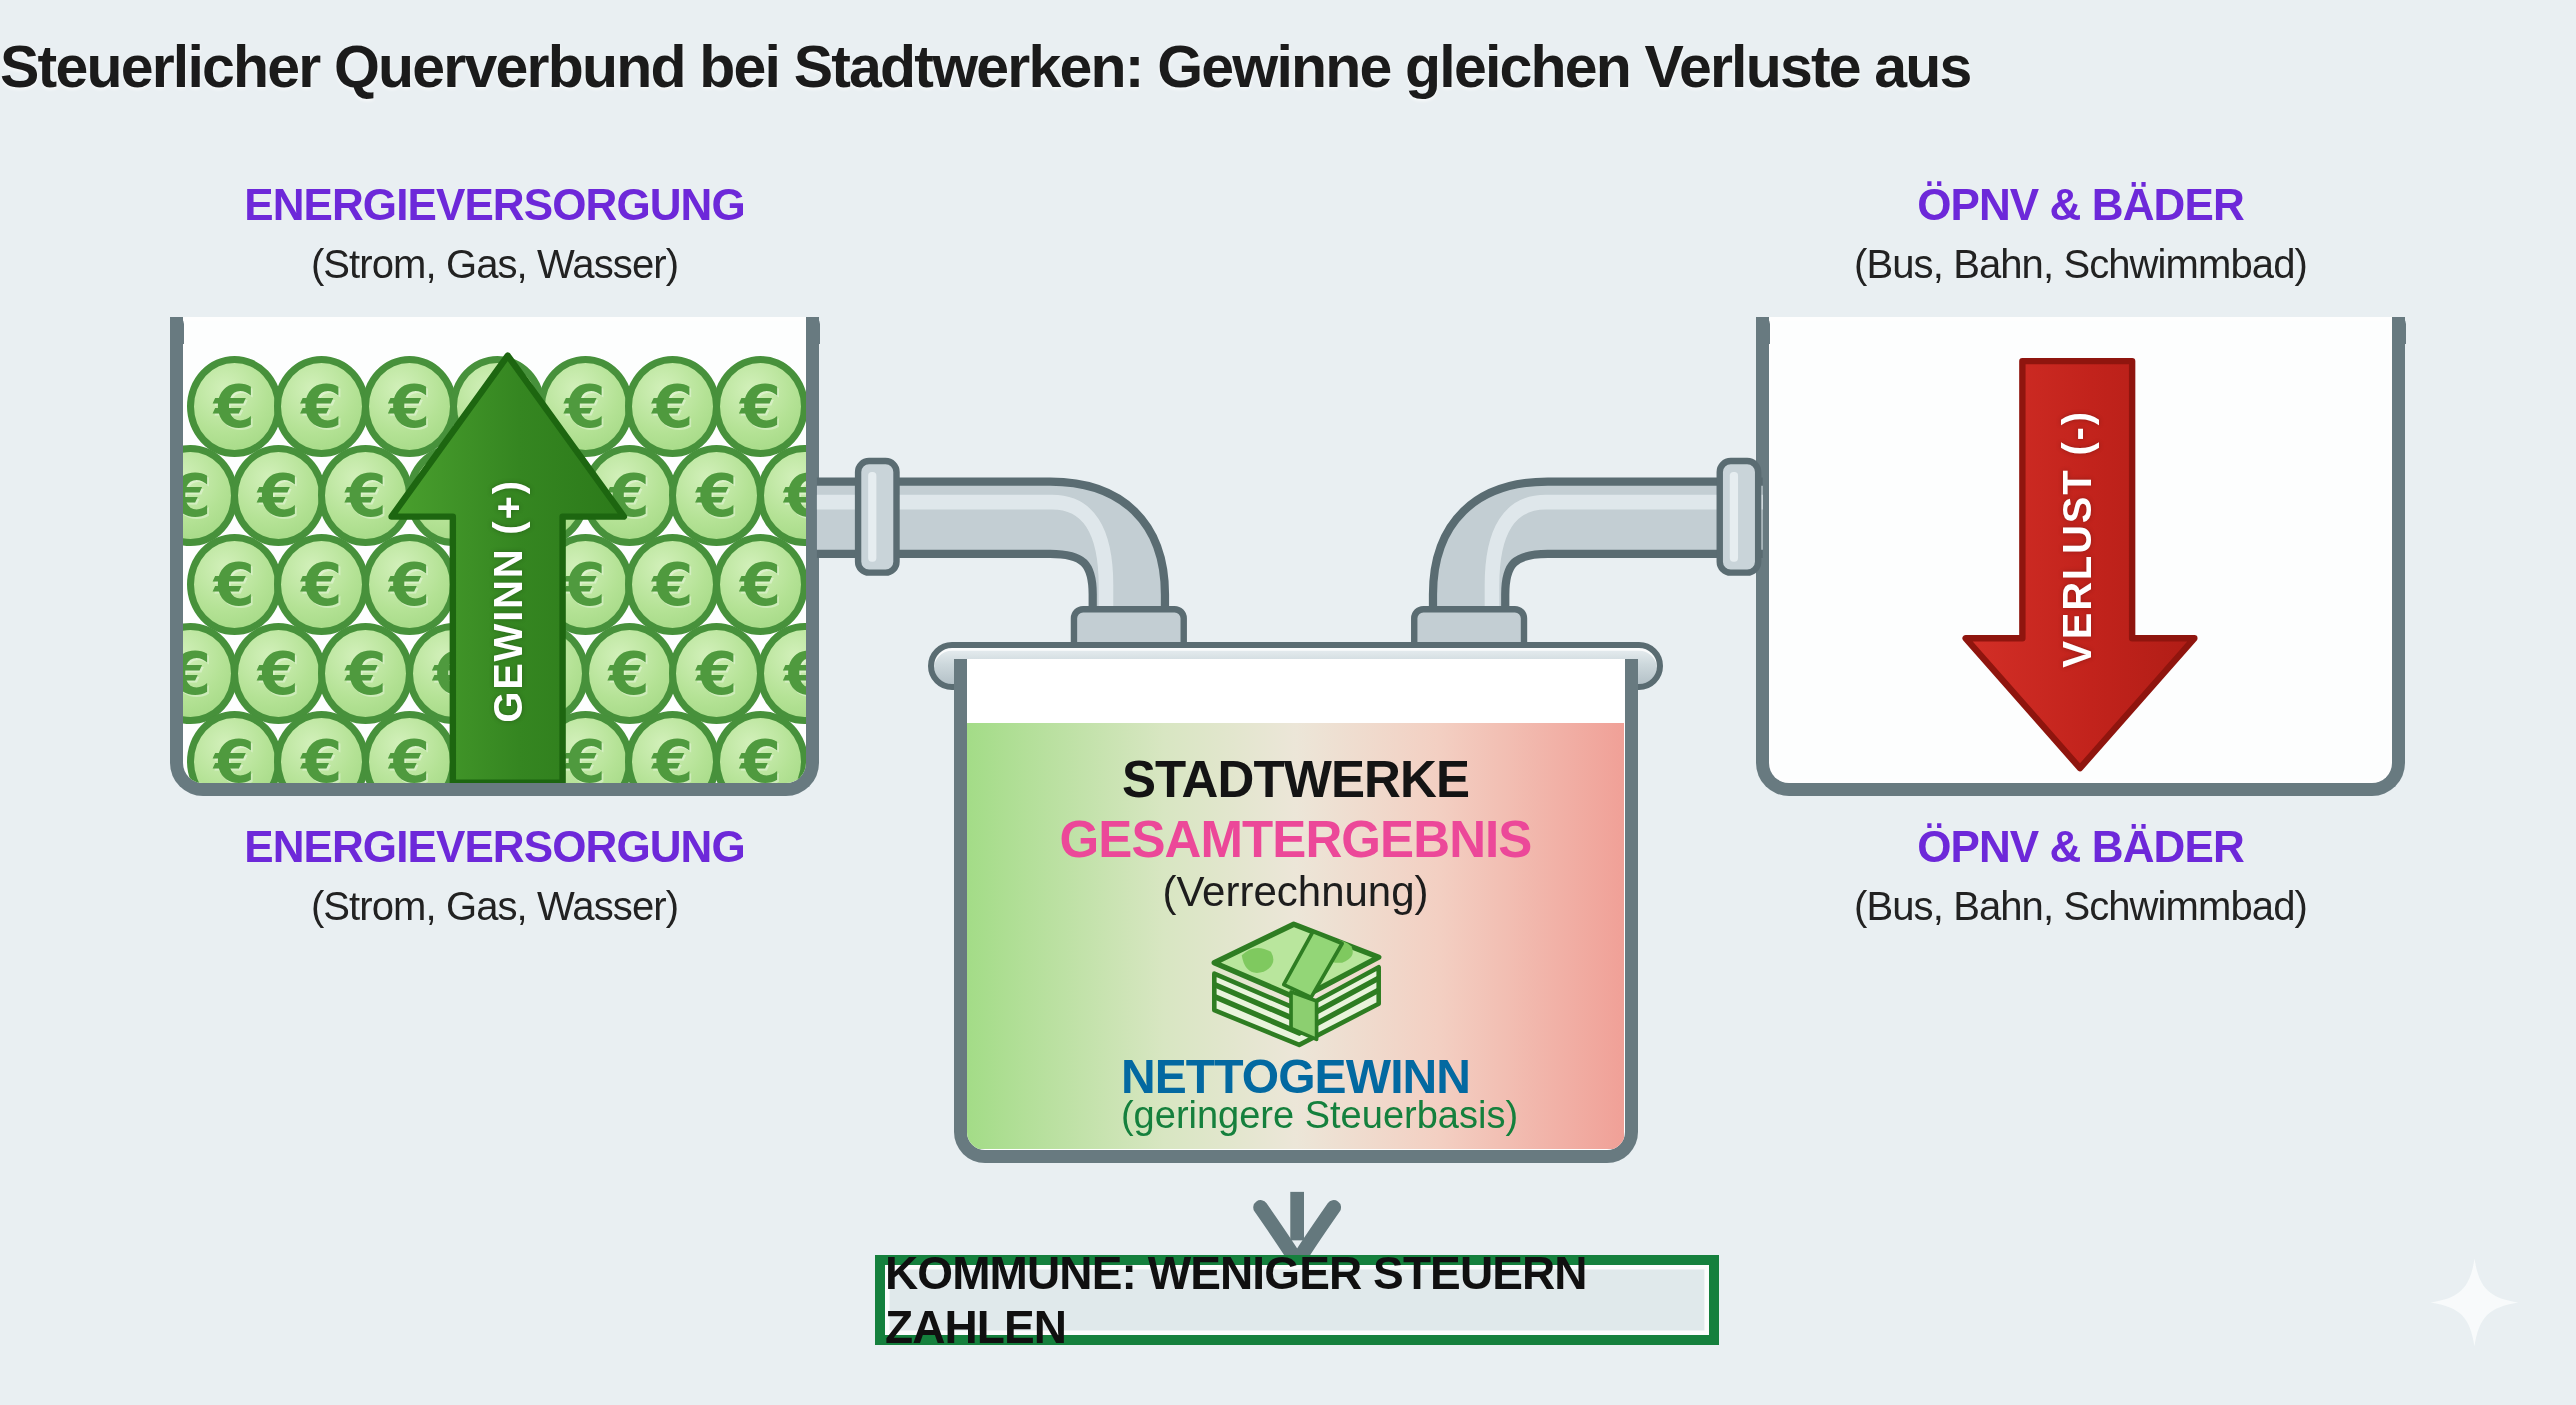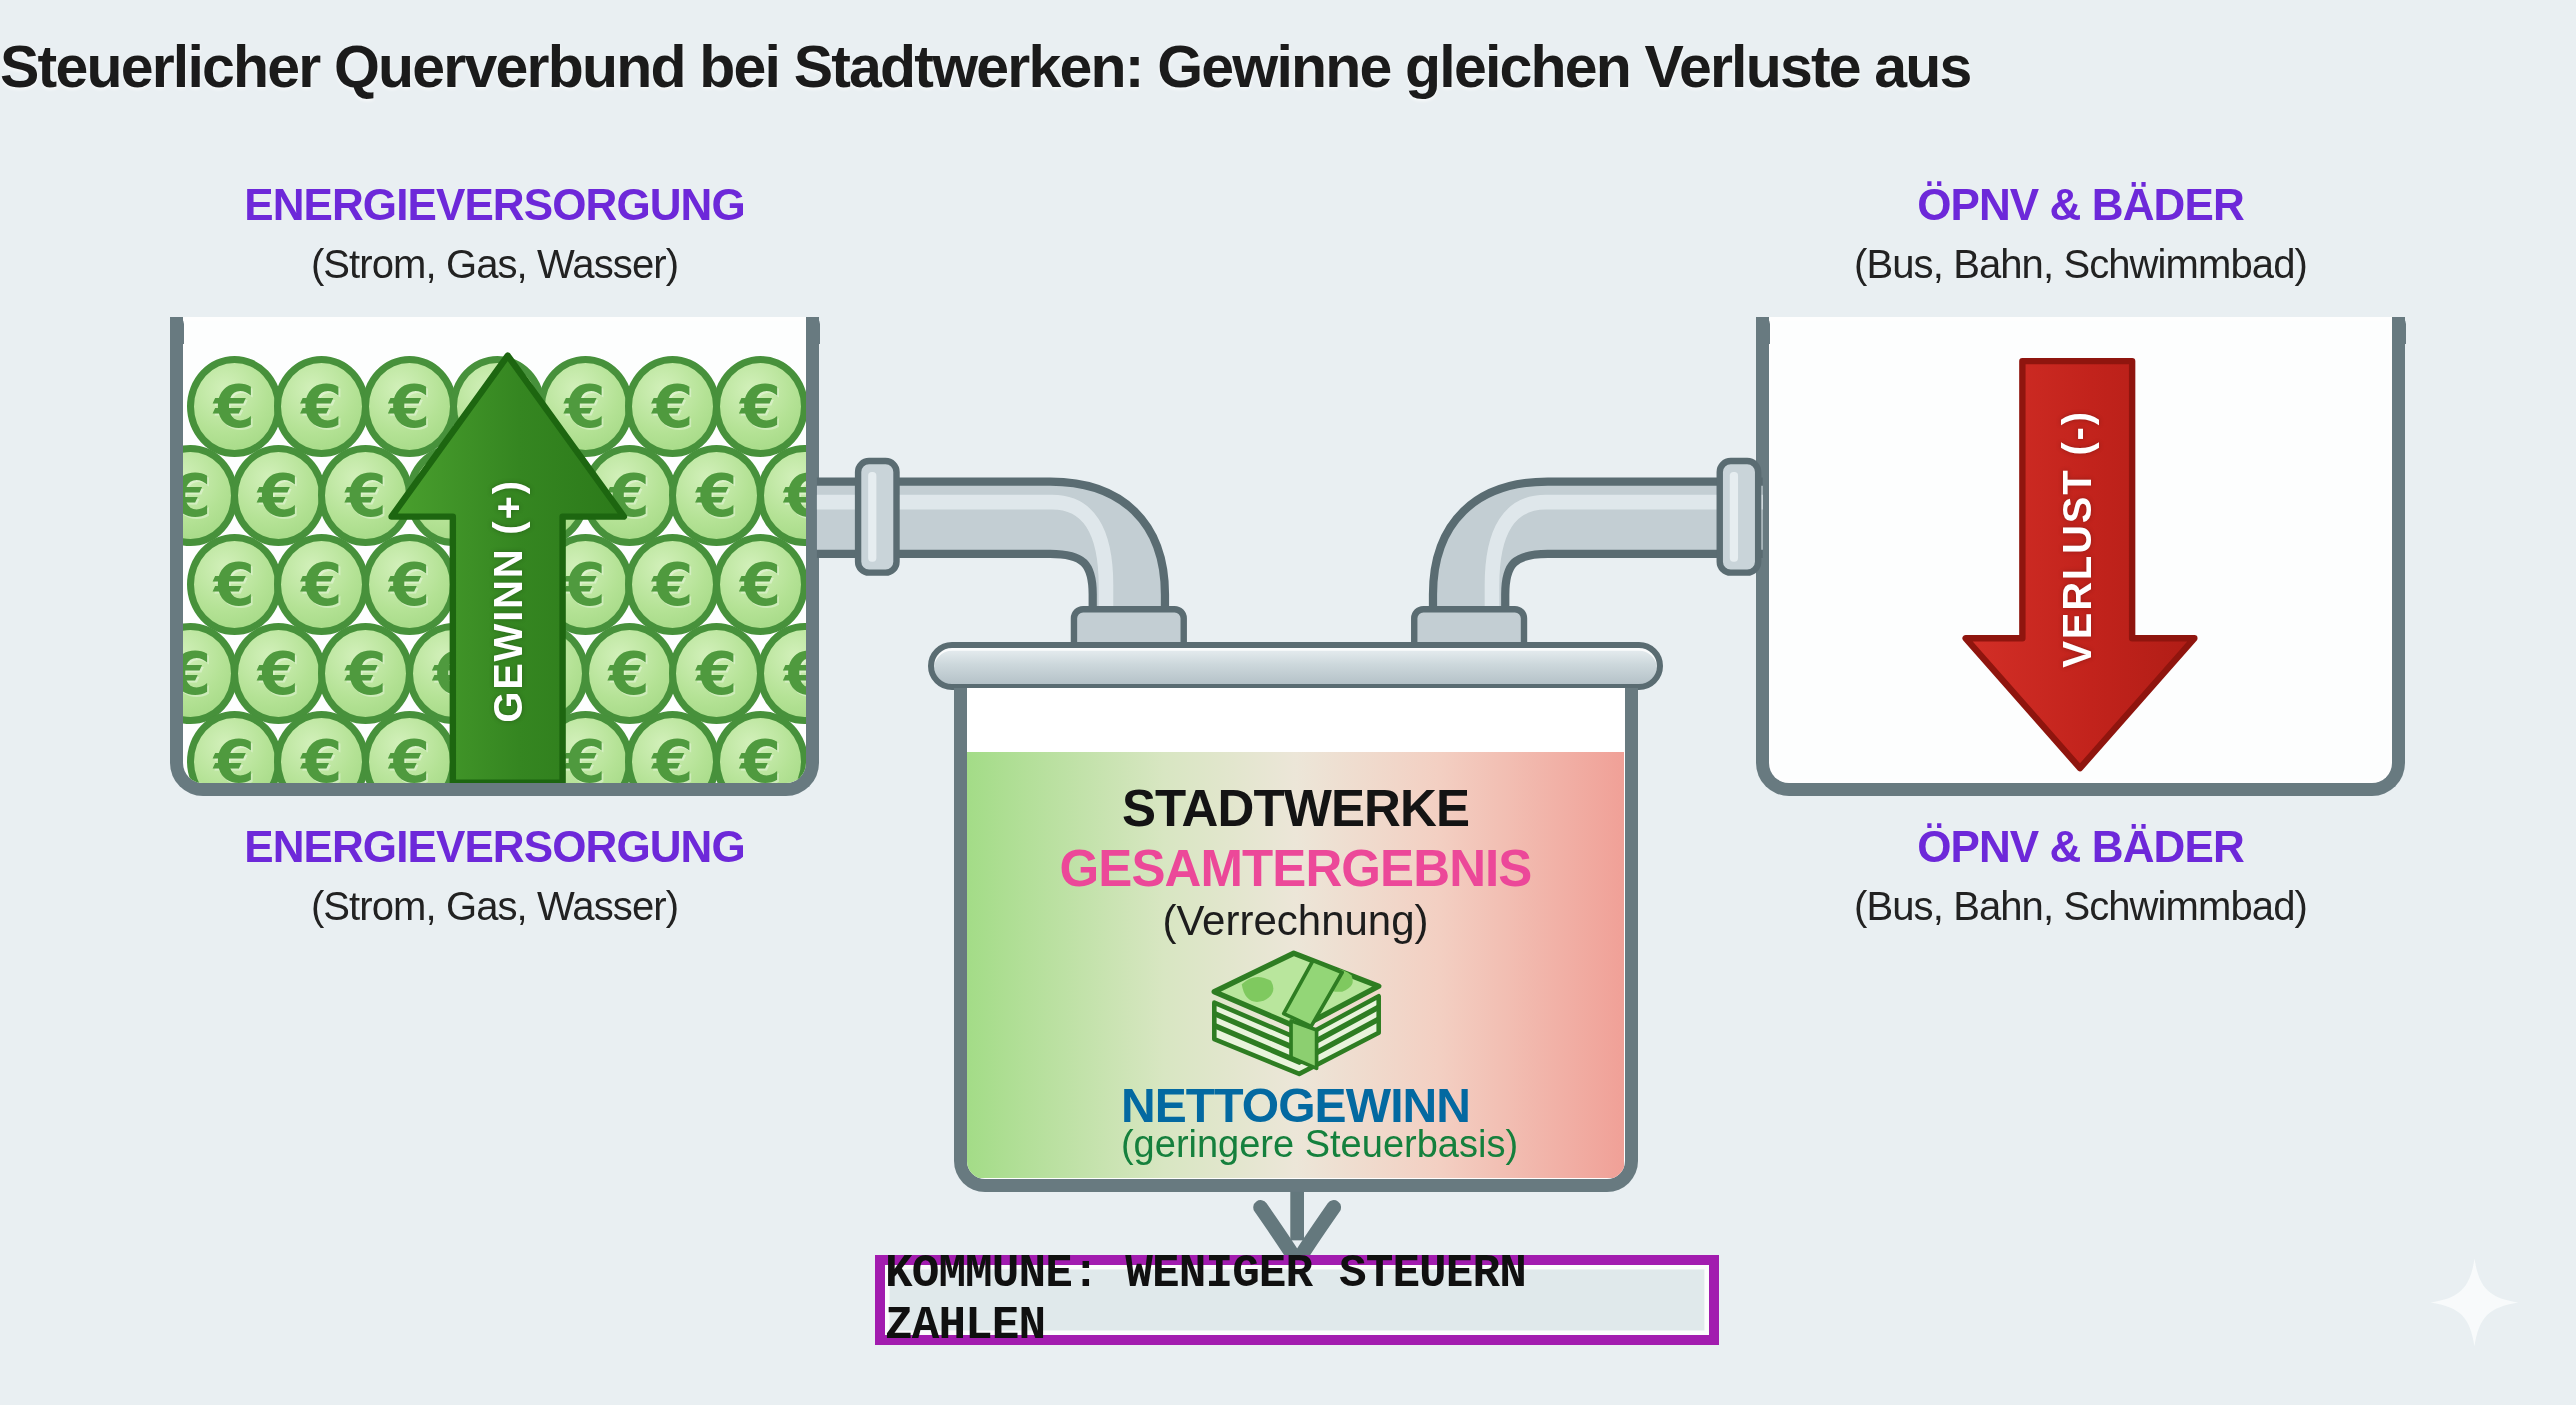--- a/index.html
+++ b/index.html
@@ -45,42 +45,42 @@
   .arrow-svg{position:absolute;left:0;top:0;}
   .vtext{position:absolute;transform:translate(-50%,-50%) rotate(-90deg);
          white-space:nowrap;color:#fff;font-weight:700;font-size:40px;letter-spacing:1.8px;
          text-shadow:0 0 5.5px rgba(0,0,0,.25);}
 
   
   .lid{position:absolute;left:928px;top:642px;width:735px;height:48px;box-sizing:border-box;
        border:6.4px solid #5a6c72;border-radius:24px;
        background:linear-gradient(180deg,#e8eef1 0%,#cdd8dc 45%,#b5c2c8 100%);
        box-shadow:inset 0 2.7px 0 rgba(255,255,255,.8);}
-  .center-tank{position:absolute;left:954px;top:688px;width:684px;height:504px;box-sizing:border-box;
+  .center-tank{position:absolute;left:954px;top:659px;width:684px;height:504px;box-sizing:border-box;
        background:#ffffff;border:13.7px solid #687a80;border-top:none;
        border-radius:0 0 31px 31px;overflow:hidden;
        box-shadow:inset 0 0 0 3.7px rgba(255,255,255,.5);}
   .center-fill{position:absolute;left:0;top:64px;width:657px;height:426px;
        background:linear-gradient(90deg,#a3dc87 0%,#d8e6c2 30%,#ece6d8 50%,#f3cfc2 72%,#f0a097 100%);}
   .ct-line{position:absolute;left:0;width:657px;text-align:center;}
   .ct-bold1{top:91px;font-size:51px;font-weight:700;letter-spacing:-0.9px;color:#141414;}
   .ct-bold2{top:151px;font-size:51px;font-weight:700;letter-spacing:-0.9px;color:#ec4899;}
   .ct-sub{top:209px;font-size:42px;font-weight:400;color:#1d1d1d;}
   .ct-net{top:390px;font-size:48px;font-weight:700;letter-spacing:-0.9px;color:#0369a1;}
   .ct-netsub{top:435px;font-size:38px;font-weight:400;color:#15803d;padding-left:24px;}
   .money{position:absolute;left:238px;top:258px;}
 
   
   .pipes{position:absolute;left:0;top:0;}
 
   
   .kommune{position:absolute;left:875px;top:1255px;width:844px;height:90px;box-sizing:border-box;
-       background:#e0e9eb;border:10px solid #a21caf;
+       background:#e0e9eb;border:10px solid #15803d;
        box-shadow:inset 0 0 0 4.6px rgba(255,255,255,.85);
-       display:flex;align-items:center;justify-content:center;font-family:Liberation Mono, monospace;}
+       display:flex;align-items:center;justify-content:center;}
   .kommune span{font-size:46px;font-weight:700;letter-spacing:-0.9px;color:#101010;}
 
   
   .sparkle{position:absolute;left:2429px;top:1257px;opacity:.85;}
 </style>
 </head>
 <body>
 
 <div class="canvas">
 

